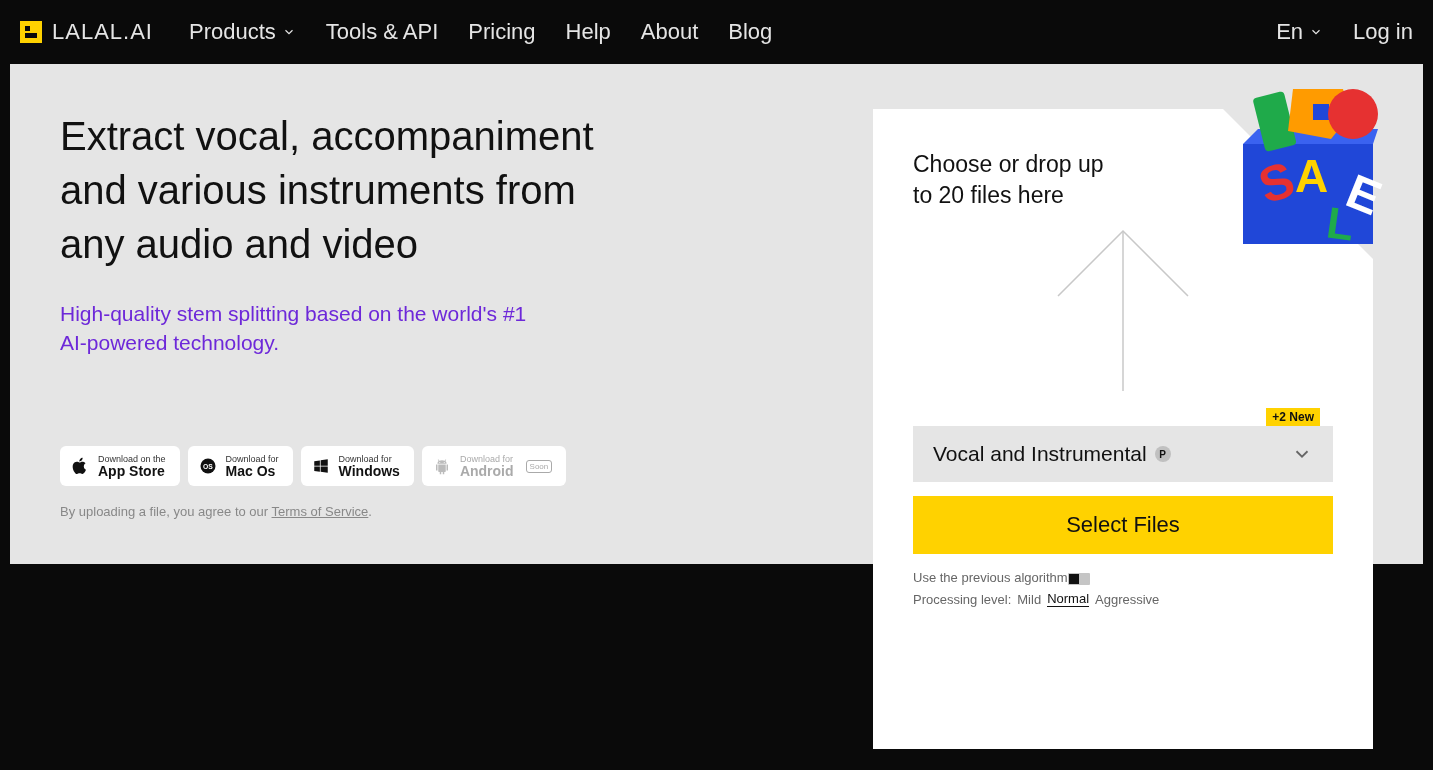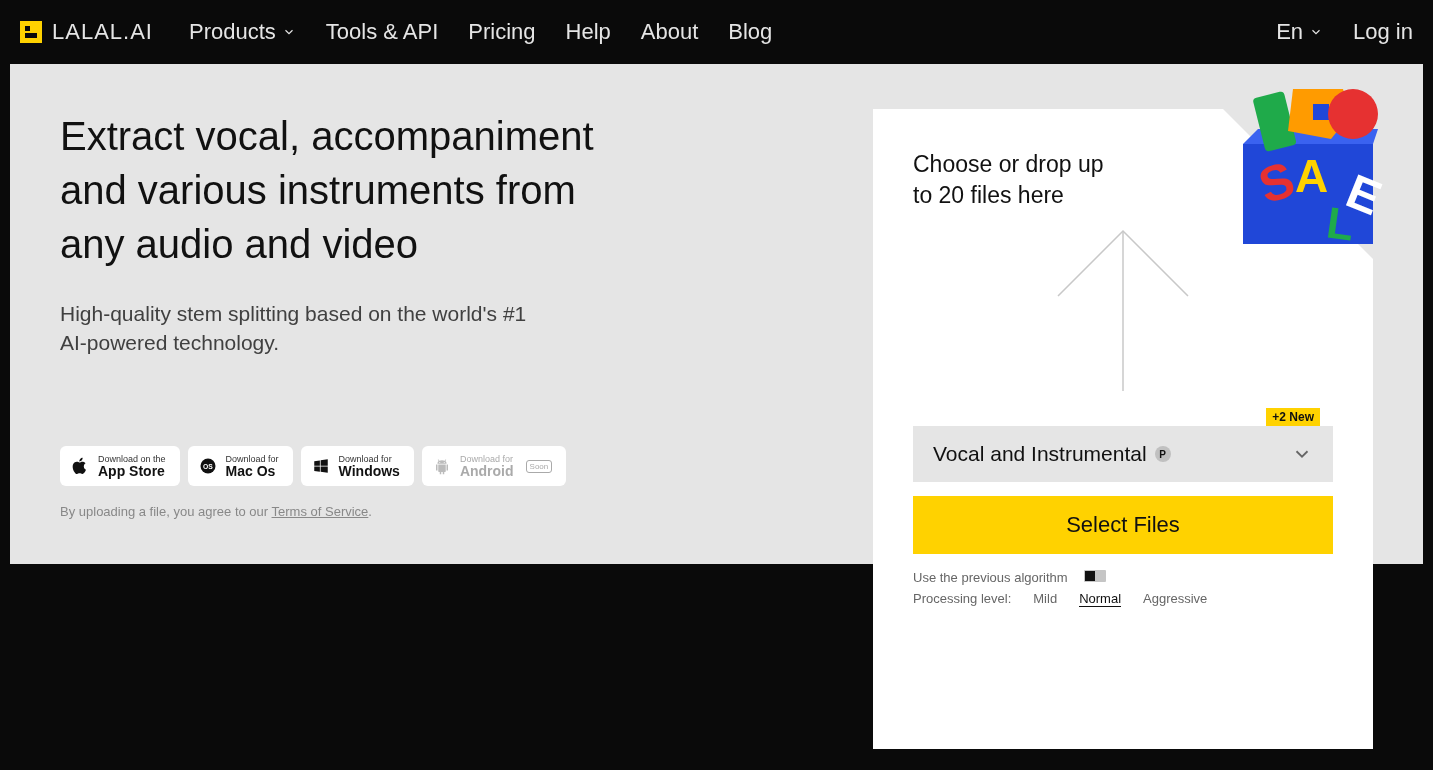--- a/index.html
+++ b/index.html
@@ -13,21 +13,21 @@
 .logo-text { font-size: 22px; font-weight: 500; letter-spacing: 1px; color: #e5e5e5; }
 .navlinks { display: flex; gap: 30px; align-items: center; }
 .navlink { font-size: 22px; color: #e5e5e5; cursor: pointer; display: flex; align-items: center; gap: 6px; }
 .spacer { flex: 1; }
 .lang { font-size: 22px; color: #e5e5e5; display: flex; align-items: center; gap: 6px; cursor: pointer; margin-right: 30px; }
 .login { font-size: 22px; color: #e5e5e5; cursor: pointer; }
 
 .hero { background: #e5e5e5; margin: 0 10px; height: 500px; position: relative; display: flex; padding: 45px 50px; }
 .left-col { flex: 1; display: flex; flex-direction: column; }
 .headline { font-size: 40px; line-height: 1.35; color: #111; font-weight: 400; max-width: 550px; margin-bottom: 28px; }
-.subhead { font-size: 21px; color: #404040; line-height: 1.4; max-width: 480px; }
+.subhead { font-size: 21px; color: #6d28d9; line-height: 1.4; max-width: 480px; }
 .bottom-left { margin-top: auto; }
 .dls { display: flex; gap: 8px; margin-bottom: 18px; }
 .dl-btn { background: #fff; border-radius: 6px; padding: 6px 14px 6px 10px; display: flex; align-items: center; gap: 8px; cursor: pointer; height: 40px; }
 .dl-btn .ic { width: 20px; height: 20px; display: flex; align-items: center; justify-content: center; }
 .dl-txt { display: flex; flex-direction: column; line-height: 1; }
 .dl-top { font-size: 9px; color: #333; }
 .dl-bottom { font-size: 14px; font-weight: 600; color: #111; }
 .dl-btn.disabled .dl-top, .dl-btn.disabled .dl-bottom { color: #aaa; }
 .soon-badge { font-size: 8px; border: 1px solid #aaa; border-radius: 3px; padding: 1px 3px; color: #aaa; margin-left: 4px; }
 .terms { font-size: 13px; color: #888; }
@@ -39,21 +39,21 @@
 .drop-text { font-size: 23px; color: #111; line-height: 1.35; max-width: 200px; }
 .arrow-wrap { display: flex; justify-content: center; margin: 15px 0 30px 0; }
 .arrow-svg { width: 140px; height: 170px; }
 .selector-wrap { position: relative; }
 .new-badge { position: absolute; right: 13px; top: -18px; background: #ffd200; color: #111; font-size: 12px; font-weight: 600; padding: 2px 6px; }
 .selector { background: #e5e5e5; height: 56px; display: flex; align-items: center; padding: 0 20px; cursor: pointer; justify-content: space-between; }
 .selector-label { font-size: 21px; color: #111; display: flex; align-items: center; gap: 8px; }
 .p-badge { width: 16px; height: 16px; border-radius: 50%; background: #c0c0c0; color: #111; font-size: 10px; font-weight: 700; display: flex; align-items: center; justify-content: center; }
 .select-btn { background: #ffd200; height: 58px; display: flex; align-items: center; justify-content: center; font-size: 22px; color: #111; margin-top: 14px; cursor: pointer; }
 .options { margin-top: 16px; font-size: 13px; color: #666; }
-.opt-row { display: flex; align-items: flex-start; gap: 16px; margin-bottom: 6px; }
+.opt-row { display: flex; align-items: flex-end; gap: 0; margin-bottom: 6px; }
 .toggle { width: 22px; height: 12px; background: #c5c5c5; position: relative; border-radius: 1px; cursor: pointer; }
 .toggle::after { content: ""; position: absolute; left: 1px; top: 1px; width: 10px; height: 10px; background: #111; }
 .levels span { cursor: pointer; margin-right: 6px; }
 .levels .active { color: #111; border-bottom: 1px solid #111; }
 
 .sale-float { position: absolute; top: -20px; right: -10px; width: 150px; height: 160px; }
 </style>
 </head>
 <body>
 

